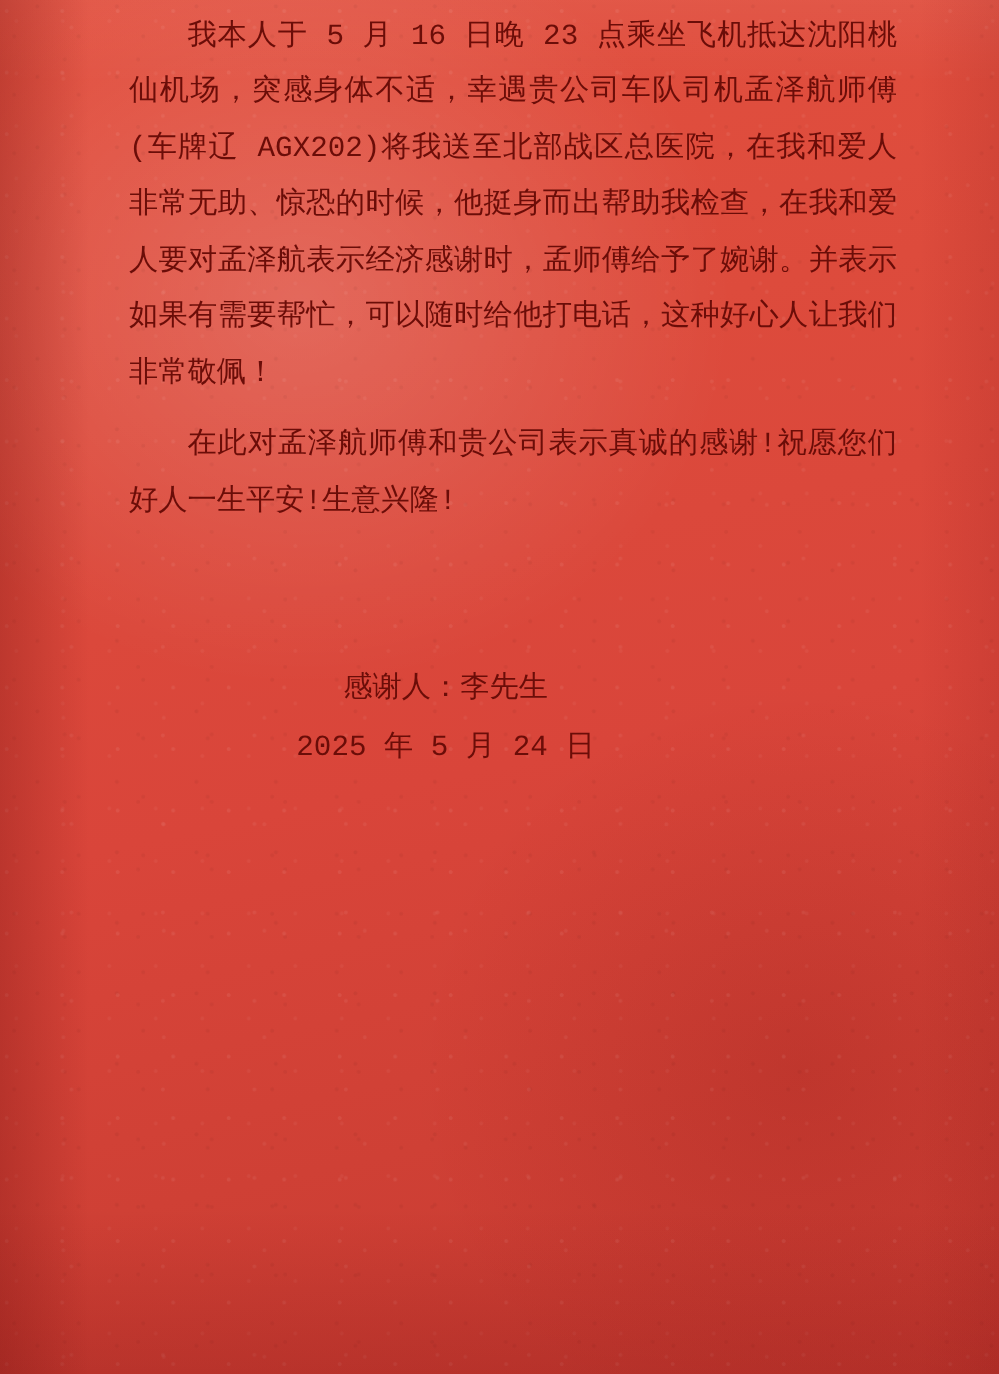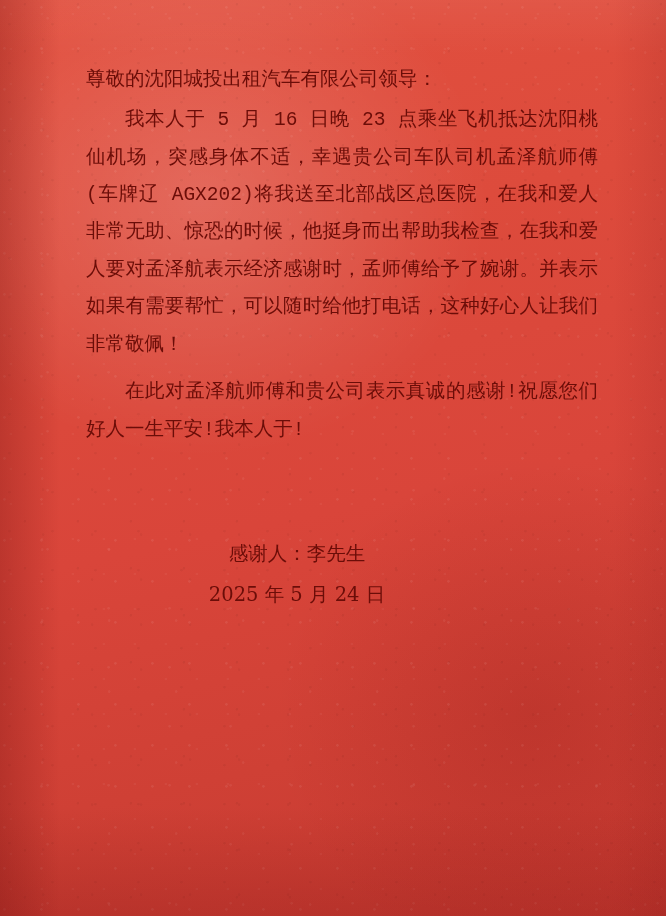--- a/index.html
+++ b/index.html
@@ -102,37 +102,37 @@
     font-family: "DejaVu Serif", "Liberation Serif", serif;
   }
   .sign-name {
     font-size: 19.5px;
     line-height: 1.9;
   }
   .sign-date {
     font-size: 19.5px;
     line-height: 1.9;
     margin-top: 4px;
+    font-family: Liberation Mono, monospace;
   }
 </style>
 </head>
 <body>
 
 <div class="page">
   <div class="grain"></div>
   <div class="edge-shadow"></div>
 
   <div class="content">
 
 
-    <div class="salutation">尊敬的沈阳城投出租汽车有限公司领导：</div>
 
     <div class="para first">我本人于 5 月 16 日晚 23 点乘坐飞机抵达沈阳桃仙机场，突感身体不适，幸遇贵公司车队司机孟泽航师傅(车牌辽 AGX202)将我送至北部战区总医院，在我和爱人非常无助、惊恐的时候，他挺身而出帮助我检查，在我和爱人要对孟泽航表示经济感谢时，孟师傅给予了婉谢。并表示如果有需要帮忙，可以随时给他打电话，这种好心人让我们非常敬佩！</div>
 
-    <div class="para second">在此对孟泽航师傅和贵公司表示真诚的感谢!祝愿您们好人一生平安!我本人于!</div>
+    <div class="para second">在此对孟泽航师傅和贵公司表示真诚的感谢!祝愿您们好人一生平安!生意兴隆!</div>
 
     <div class="sign-block">
       <div class="sign-name">感谢人：李先生</div>
       <div class="sign-date">2025 年 5 月 24 日</div>
     </div>
 
   </div>
 </div>
 
 </body></html>

